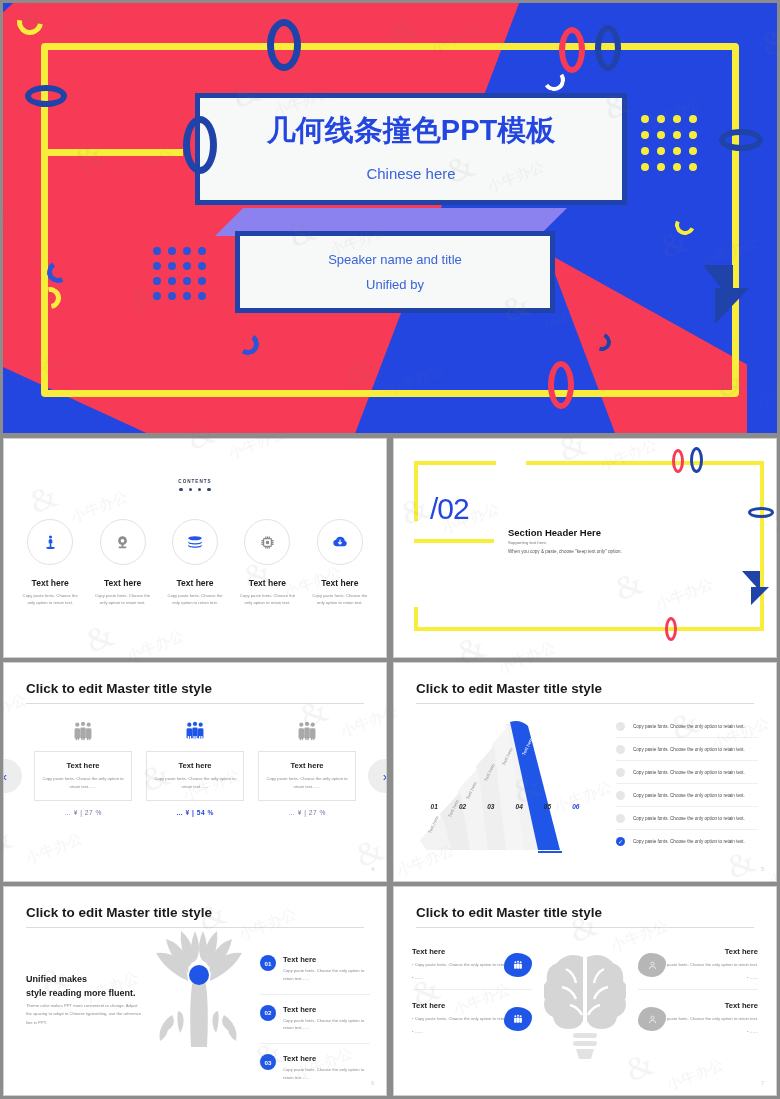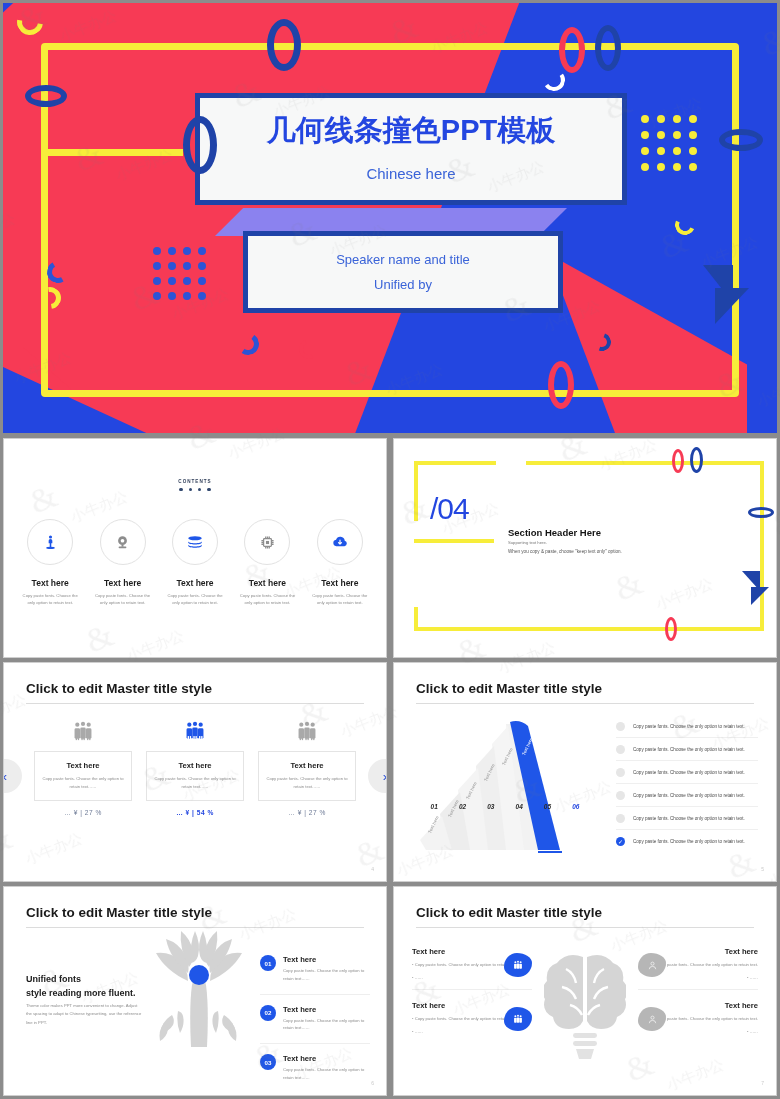--- a/index.html
+++ b/index.html
@@ -56,21 +56,21 @@
   
   .cv-parallel {
     position:absolute; left:212px; top:205px; width:352px; height:28px;
     background:#8b82ef; z-index:6;
     clip-path: polygon(8% 0%, 100% 0%, 92% 100%, 0% 100%);
   }
   
   .cv-speakercard {
     position:absolute; left:232px; top:228px; width:320px; height:82px;
     background:#f7f8f8; border:5px solid #1f43a8; z-index:7;
-    display:flex; flex-direction:column; align-items:center; justify-content:center;margin-left:8px;
+    display:flex; flex-direction:column; align-items:center; justify-content:center;
   }
   .cv-speaker { font-size:13px; color:#3a63d8; }
   .cv-designed { font-size:13px; color:#3a63d8; margin-top:10px; }
 
   
   .ring { position:absolute; border-radius:50%; }
   .dotgrid { position:absolute; display:grid; gap:0; }
   .dotgrid i { border-radius:50%; display:block; }
   .arcw {
     position:absolute; border-radius:50%;
@@ -364,21 +364,21 @@
     <div class="sec-uline"></div>
 
     <div class="ring" style="left:278px;top:10px;width:12px;height:24px;border:3px solid #f73a55;"></div>
     <div class="ring" style="left:296px;top:8px;width:13px;height:26px;border:3px solid #1f43a8;"></div>
     <div class="ring" style="left:354px;top:68px;width:26px;height:11px;border:3px solid #1f43a8;"></div>
     <div class="ring" style="left:271px;top:178px;width:12px;height:24px;border:3px solid #f73a55;"></div>
 
     <div style="position:absolute;left:348px;top:132px;width:18px;height:20px;background:#1f43a8;clip-path:polygon(0% 0%,100% 0%,100% 100%);"></div>
     <div style="position:absolute;left:357px;top:148px;width:18px;height:18px;background:#1f43a8;clip-path:polygon(0% 0%,100% 0%,0% 100%);"></div>
 
-    <div class="sec-num">/04</div>
+    <div class="sec-num">/02</div>
     <div class="sec-h">Section Header Here</div>
     <div class="sec-s1">Supporting text here.</div>
     <div class="sec-s2">When you copy &amp; paste, choose "keep text only" option.</div>
   </div>
 
   <div class="slide" style="left:3px;top:662px;width:384px;height:220px;">
     <div class="s-title">Click to edit Master title style</div>
     <div class="s-rule"></div>
 
     <div class="nav-circ" style="left:-16px;">
@@ -526,21 +526,21 @@
       </div>
     </div>
     <div class="pagenum">5</div>
   </div>
 
   <div class="slide" style="left:3px;top:886px;width:384px;height:210px;">
     <div class="s-title">Click to edit Master title style</div>
     <div class="s-rule"></div>
 
     <div class="uf-h">
-      <span>Unified fonts</span><br>
+      <span>Unified makes</span><br>
       <span>style reading more fluent.</span>
     </div>
     <div class="uf-p">Theme color makes PPT more convenient to change. Adjust the spacing to adapt to Chinese typesetting, use the reference line in PPT.</div>
 
     <div style="position:absolute;left:140px;top:42px;">
       <svg width="110" height="130" viewBox="0 0 110 130">
         <g fill="#d3d3d3">
 
           <path d="M48 56 q-3 22 -1 62 h16 q2 -40 -1 -62 q-2 -8 -7 -8 q-5 0 -7 8z"></path>
 

